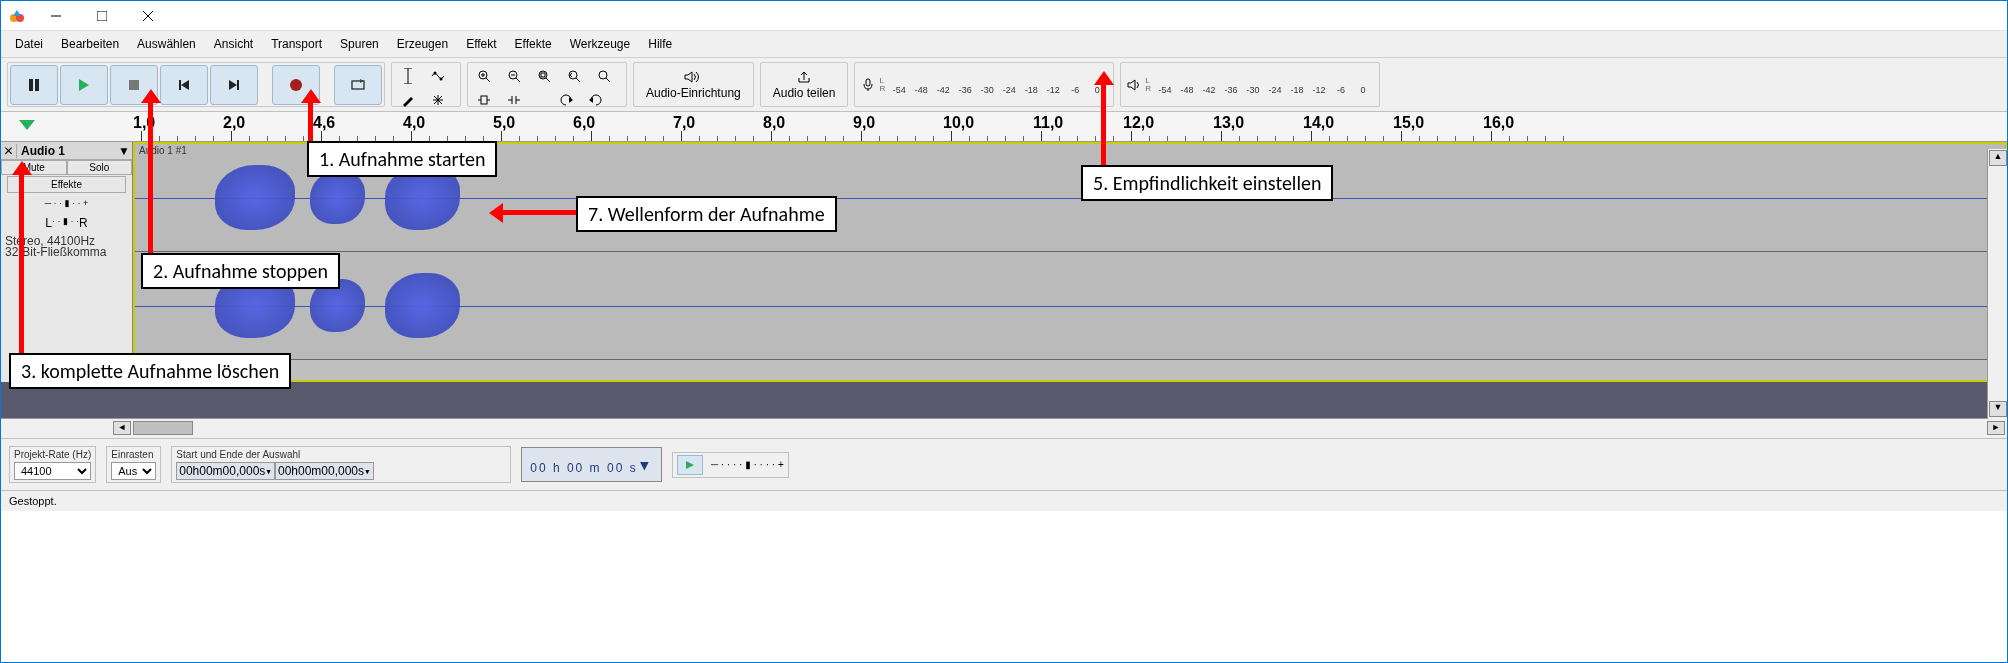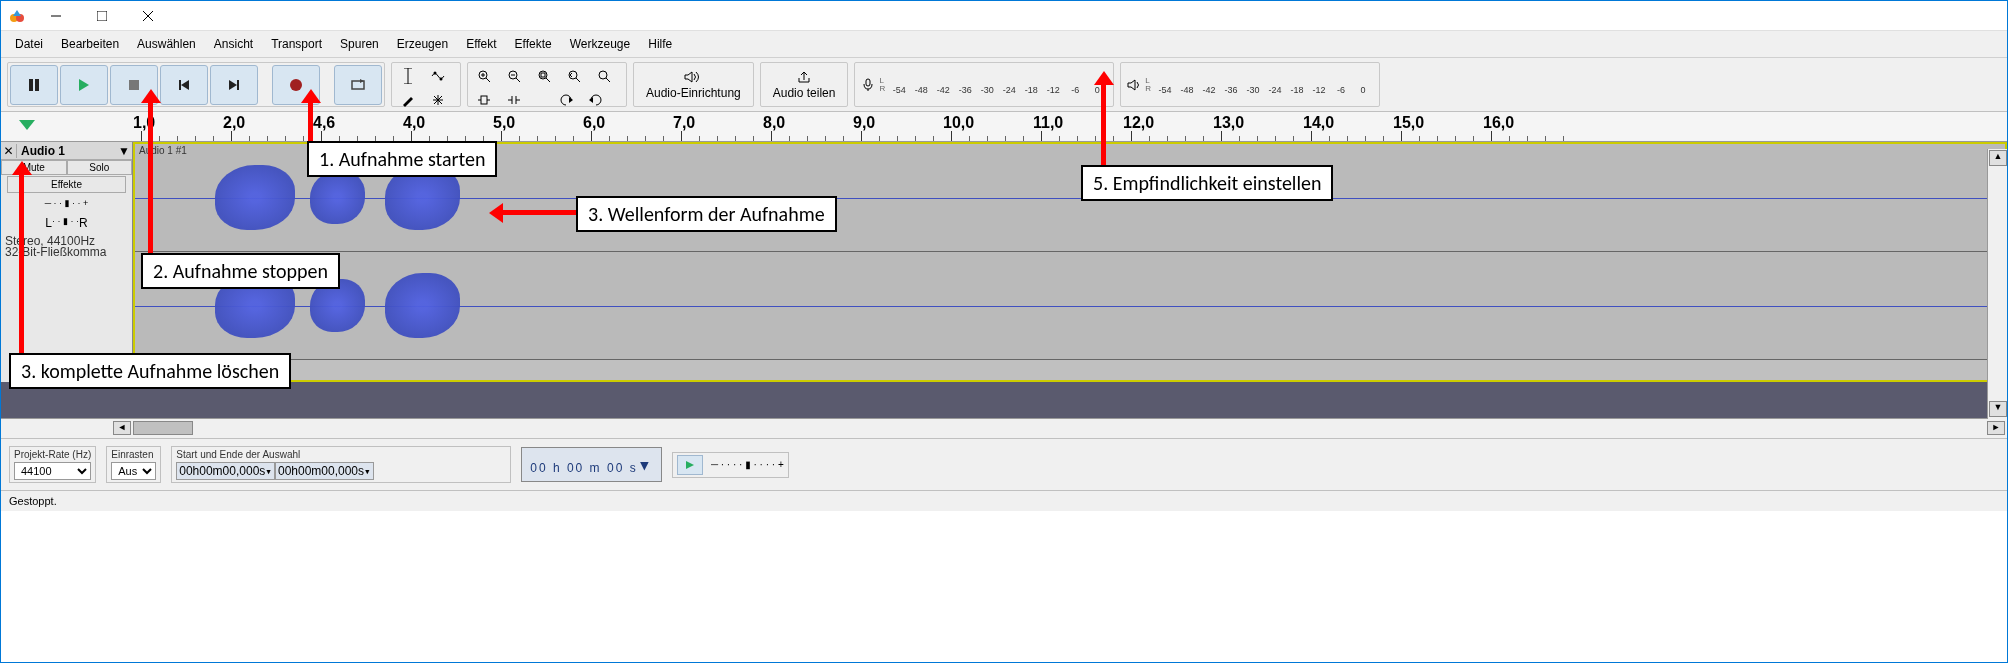--- a/index.html
+++ b/index.html
@@ -336,21 +336,21 @@
       <div class="minortick" style="left: 296px;"></div>
       <div class="minortick" style="left: 314px;"></div>
       <div class="minortick" style="left: 332px;"></div>
       <div class="minortick" style="left: 350px;"></div>
       <div class="tick" style="left: 360px;">5,0</div>
       <div class="majortick" style="left: 368px;"></div>
       <div class="minortick" style="left: 386px;"></div>
       <div class="minortick" style="left: 404px;"></div>
       <div class="minortick" style="left: 422px;"></div>
       <div class="minortick" style="left: 440px;"></div>
-      <div class="tick" style="left: 450px;">6,0</div>
+      <div class="tick" style="left: 440px;">6,0</div>
       <div class="majortick" style="left: 458px;"></div>
       <div class="minortick" style="left: 476px;"></div>
       <div class="minortick" style="left: 494px;"></div>
       <div class="minortick" style="left: 512px;"></div>
       <div class="minortick" style="left: 530px;"></div>
       <div class="tick" style="left: 540px;">7,0</div>
       <div class="majortick" style="left: 548px;"></div>
       <div class="minortick" style="left: 566px;"></div>
       <div class="minortick" style="left: 584px;"></div>
       <div class="minortick" style="left: 602px;"></div>
@@ -501,19 +501,19 @@
 <div class="arrowhead" style="left:300px; top:88px; border-left:10px solid transparent; border-right:10px solid transparent; border-bottom:14px solid #ff0000;"></div>
 
 <div class="annot" style="left:140px; top:252px;">2. Aufnahme stoppen</div>
 <div class="arrowline" style="left:147px; top:96px; width:5px; height:160px;"></div>
 <div class="arrowhead" style="left:140px; top:88px; border-left:10px solid transparent; border-right:10px solid transparent; border-bottom:14px solid #ff0000;"></div>
 
 <div class="annot" style="left:8px; top:352px;">3. komplette Aufnahme löschen</div>
 <div class="arrowline" style="left:18px; top:170px; width:5px; height:186px;"></div>
 <div class="arrowhead" style="left:11px; top:160px; border-left:10px solid transparent; border-right:10px solid transparent; border-bottom:14px solid #ff0000;"></div>
 
-<div class="annot" style="left:575px; top:195px;">3. Wellenform der Aufnahme</div>
+<div class="annot" style="left:575px; top:195px;">7. Wellenform der Aufnahme</div>
 <div class="arrowline" style="left:500px; top:209px; width:76px; height:5px;"></div>
 <div class="arrowhead" style="left:488px; top:202px; border-top:10px solid transparent; border-bottom:10px solid transparent; border-right:14px solid #ff0000;"></div>
 
 <div class="annot" style="left:1080px; top:164px;">5. Empfindlichkeit einstellen</div>
 <div class="arrowline" style="left:1100px; top:80px; width:5px; height:88px;"></div>
 <div class="arrowhead" style="left:1093px; top:70px; border-left:10px solid transparent; border-right:10px solid transparent; border-bottom:14px solid #ff0000;"></div>
 
 </body></html>

